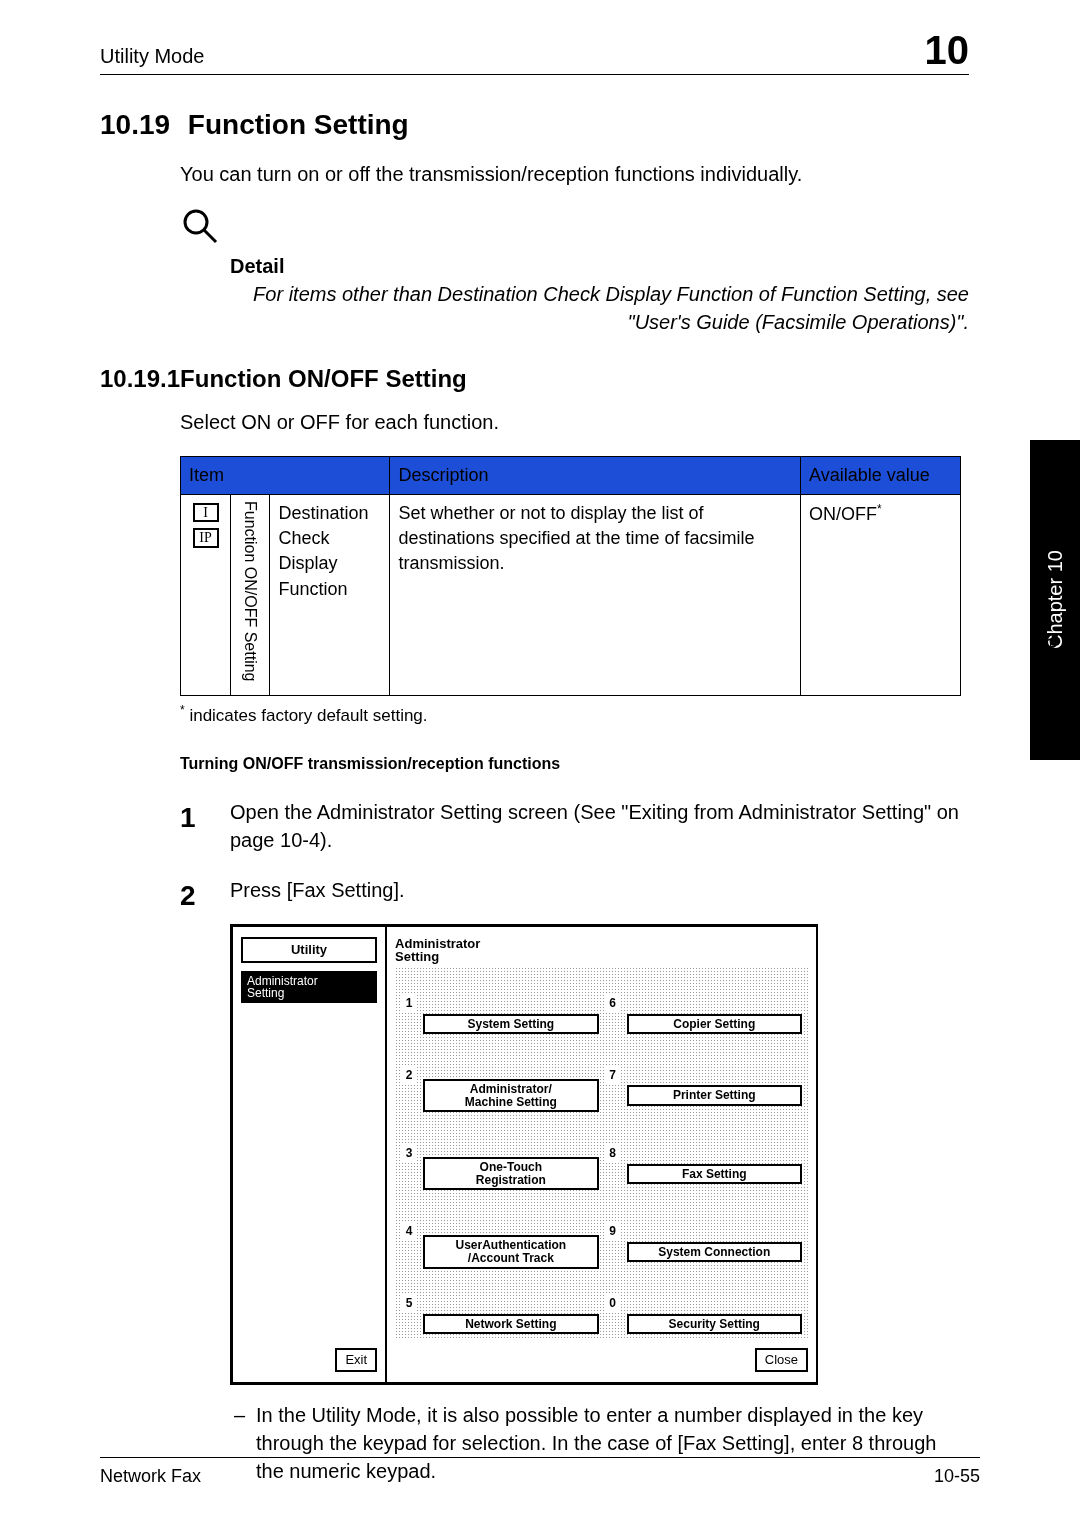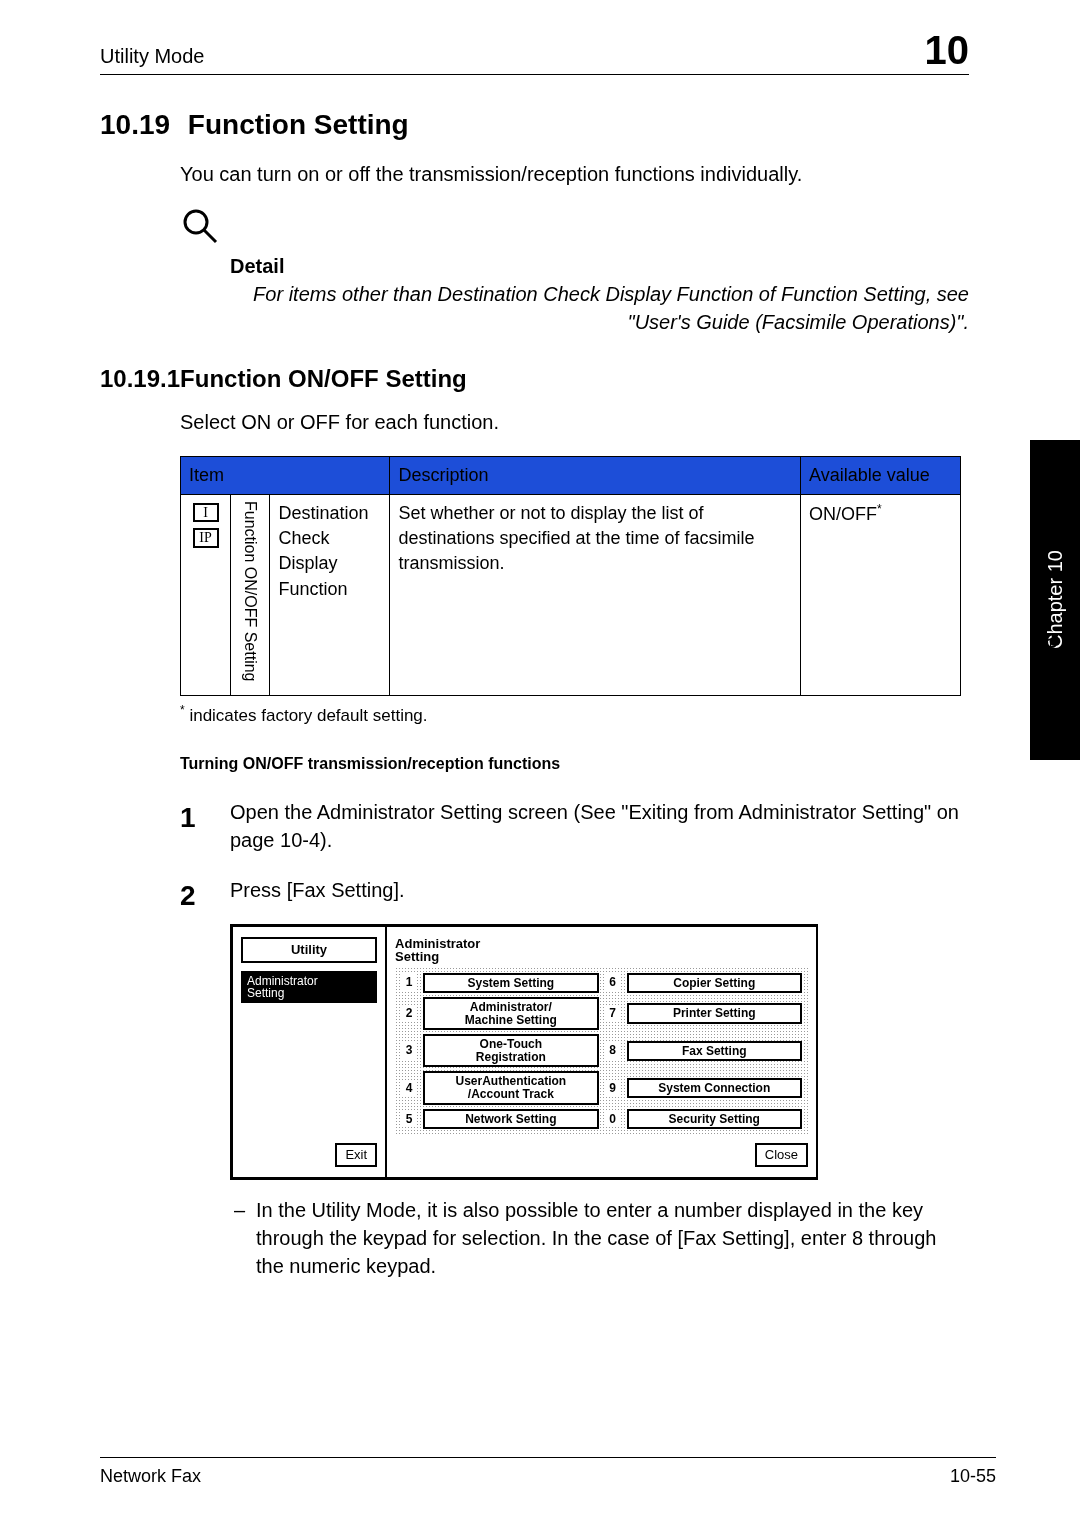--- a/index.html
+++ b/index.html
@@ -225,28 +225,29 @@
   .ui-btn {
     border: 2px solid #000;
     background: #fff;
     text-align: center;
     font-size: 12px;
     line-height: 1.05;
     padding: 2px 2px;
     font-family: Arial, sans-serif;
     font-weight: bold;
     position: relative;
+    margin-top: 41px;
   }
   .ui-close-row { display:flex; justify-content:flex-end; margin-top:8px; }
   
   .page-footer {
     position: absolute;
     bottom: 40px;
     left: 100px;
-    right: 84px;
+    right: 100px;
     border-top: 1px solid #000;
     display: flex;
     justify-content: space-between;
     padding-top: 6px;
     font-size: 18px;
   }
 </style>
 </head>
 <body>
 

